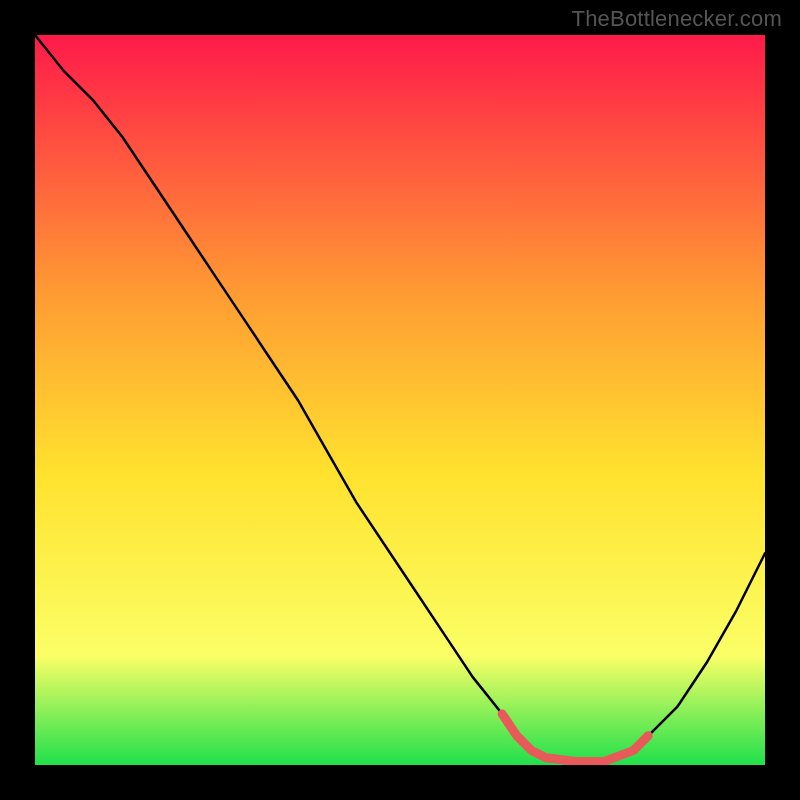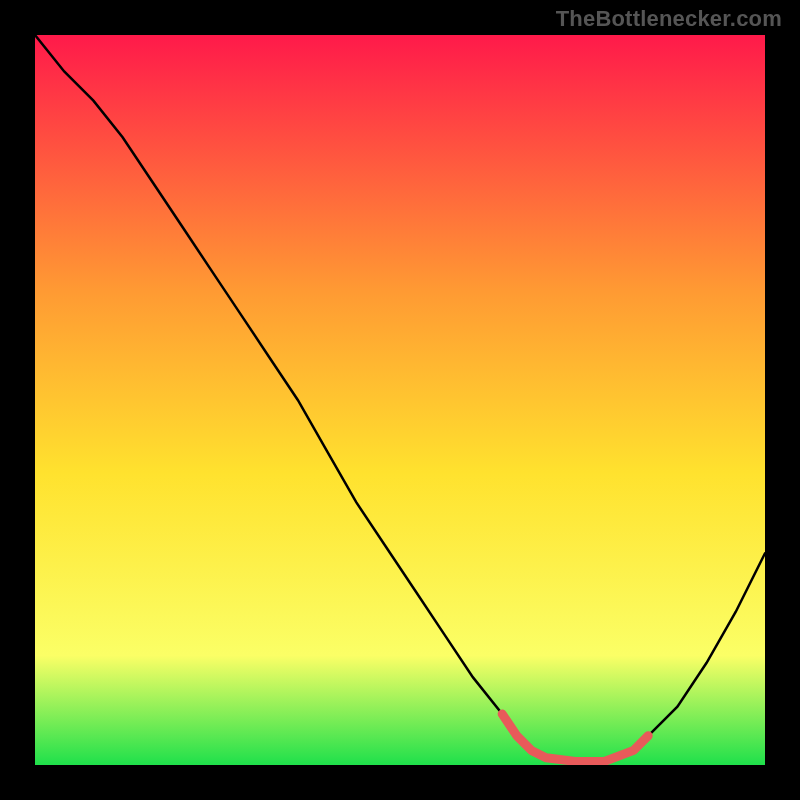--- a/index.html
+++ b/index.html
@@ -1,17 +1,17 @@
 <!DOCTYPE html>
 <html><head>
 <meta charset="utf-8">
 <style>
   html,body{margin:0;padding:0;width:800px;height:800px;background:#000;overflow:hidden;font-family:Arial,Helvetica,sans-serif}
   .wrap{position:relative;width:800px;height:800px}
-  .attribution{position:absolute;top:6px;right:18px;color:#555;font-size:22px;font-weight:700;letter-spacing:.2px}
+  .attribution{position:absolute;top:6px;right:18px;color:#555;font-size:22px;font-weight:400;letter-spacing:.2px}
   .plot{position:absolute;left:35px;top:35px;width:730px;height:730px}
   svg{display:block}
 </style>
 </head>
 <body>
 
 <div class="wrap">
   <div class="attribution">TheBottlenecker.com</div>
   <div class="plot">
     <svg viewBox="0 0 730 730" width="730" height="730">

